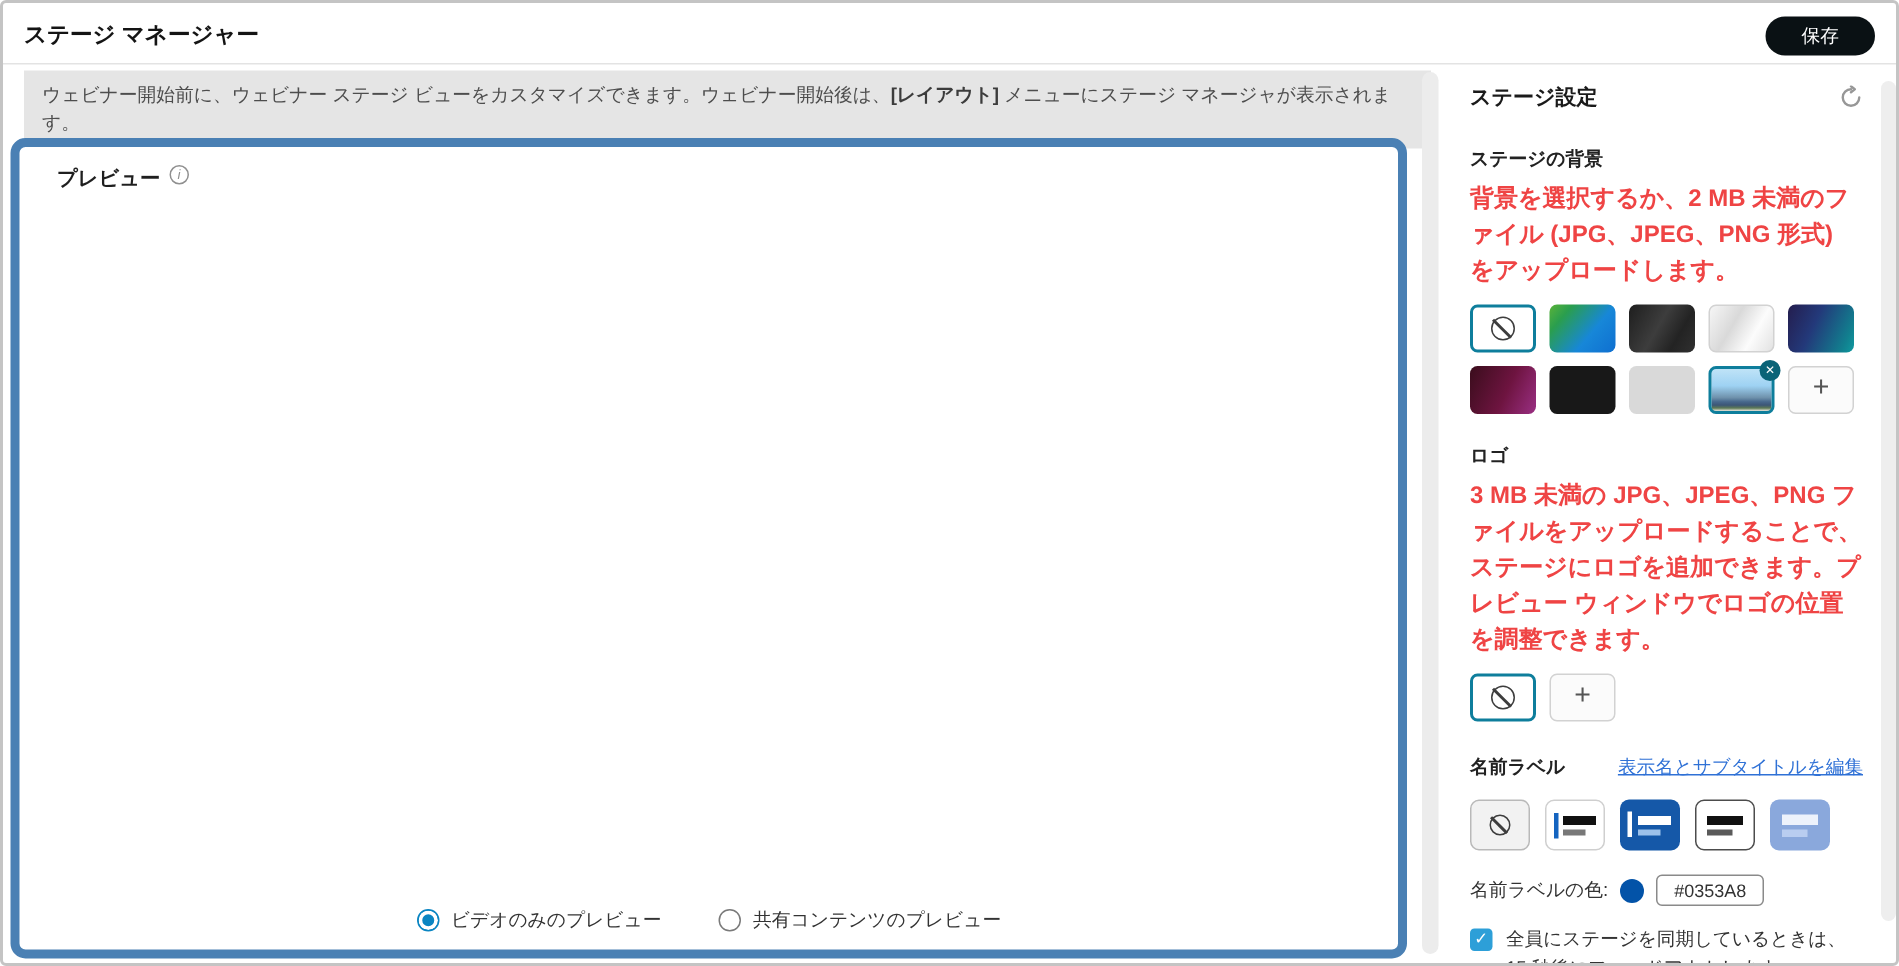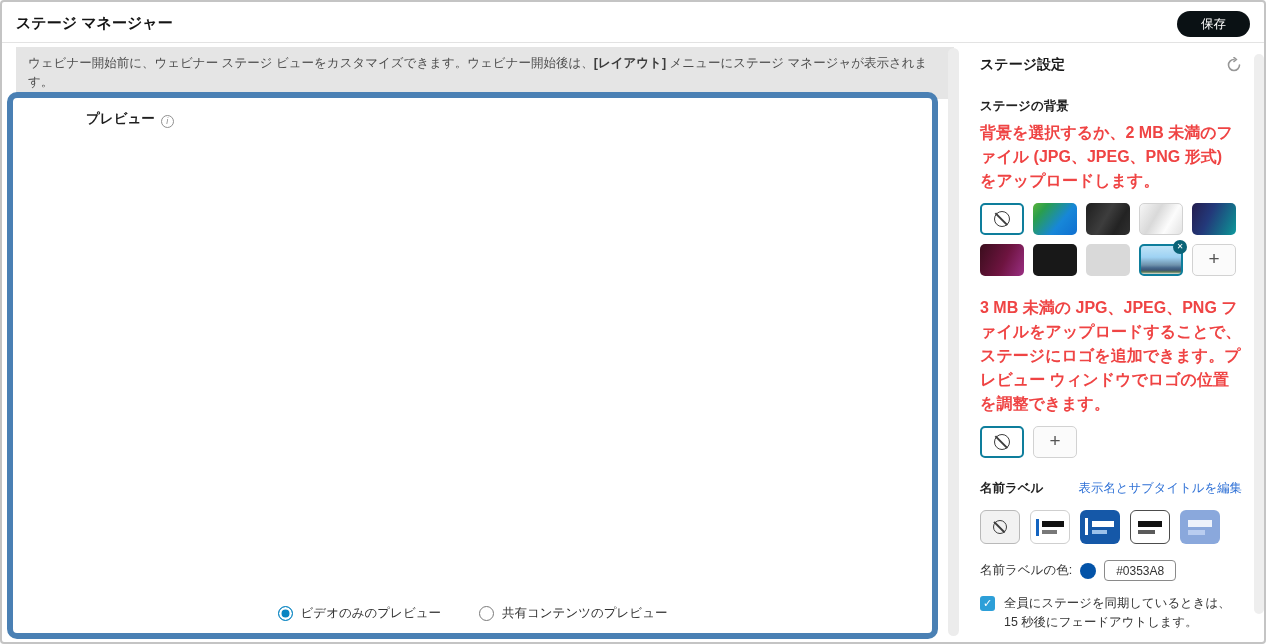--- a/index.html
+++ b/index.html
@@ -17,21 +17,21 @@
 
   
   .banner { position:absolute; left:14px; top:45px; width:938px; height:52px;
             background:#e5e5e5; padding:7px 12px; font-size:12.5px; color:#4d4d4d; line-height:1.5; }
   .banner .bold { font-weight:bold; color:#3c3c3c; }
   .banner .banner-link { color:#1d7ca3; cursor:pointer; }
 
   
   .preview-panel { position:absolute; left:5px; top:90px; width:931px; height:547px;
                    background:#fff; border:6px solid #4a80b4; border-radius:10px; }
-  .preview-title-row { position:absolute; left:25px; top:12px; display:flex; align-items:flex-end; gap:6px;margin-left:48px; }
+  .preview-title-row { position:absolute; left:25px; top:12px; display:flex; align-items:flex-start; gap:6px; }
   .preview-title { font-size:13.5px; font-weight:bold; color:#1f1f1f; }
   .info-icon { width:13px; height:13px; border:1px solid #909090; border-radius:50%;
                color:#909090; font-size:9px; line-height:11px; text-align:center; font-style:italic; }
   .info-icon::after { content:"i"; }
 
   
   .city { position:absolute; left:136px; top:44px; width:722px; height:432px; border-radius:3px;
           overflow:hidden;
           background:
             radial-gradient(ellipse 260px 80px at 12% 6%, rgba(255,255,255,.95), rgba(255,255,255,0) 70%),
@@ -102,21 +102,21 @@
              background:#0a6377; color:#fff; font-size:8px; line-height:14px; text-align:center; }
   .x-badge::after { content:"✕"; }
 
   .no-icon { width:16px; height:16px; border:1.8px solid #3d3d3d; border-radius:50%; position:relative; flex:none; }
   .no-icon::after { content:""; position:absolute; left:-2px; top:5.5px; width:16.5px; height:1.8px;
                     background:#3d3d3d; transform:rotate(45deg); }
 
   .logo-row { display:flex; gap:9px; margin-bottom:22px; }
 
   .name-label-header { display:flex; justify-content:space-between; align-items:flex-end; margin-bottom:13px; }
-  .edit-link { font-size:12.4px; color:#2f71d6; cursor:pointer; }
+  .edit-link { font-size:12.4px; color:#2f71d6; text-decoration:underline; cursor:pointer; }
 
   .nl-row { display:flex; gap:10px; margin-bottom:16px; }
   .nl { width:40px; height:34px; border-radius:6px; cursor:pointer; position:relative;
         display:flex; align-items:center; justify-content:center; }
   .nl-none { background:#f2f2f2; border:1px solid #b9b9b9; }
   .nl-none .no-icon { width:14px; height:14px; }
   .nl-none .no-icon::after { width:14.5px; top:4.8px; }
   .nl .bars { display:flex; flex-direction:column; gap:3px; }
   .nl .accent { position:absolute; left:5px; top:8px; width:3px; height:17px; }
   .nl-white-accent { background:#fff; border:1px solid #cfcfcf; }
@@ -202,20 +202,21 @@
       <div class="swatch sw-navy-teal"></div>
       <div class="swatch sw-magenta"></div>
       <div class="swatch sw-black"></div>
       <div class="swatch sw-gray"></div>
       <div class="swatch sw-city sel-teal">
           <span class="x-badge"></span>
         </div>
       <div class="swatch sw-plus"></div>
     </div>
 
+    <div class="section-heading">ロゴ</div>
     <div class="section-desc">3 MB 未満の JPG、JPEG、PNG ファイルをアップロードすることで、ステージにロゴを追加できます。プレビュー ウィンドウでロゴの位置を調整できます。</div>
 
     <div class="logo-row">
       <div class="swatch sw-none sel-teal">
           <span class="no-icon"></span>
         </div>
       <div class="swatch sw-plus"></div>
     </div>
 
     <div class="name-label-header">

